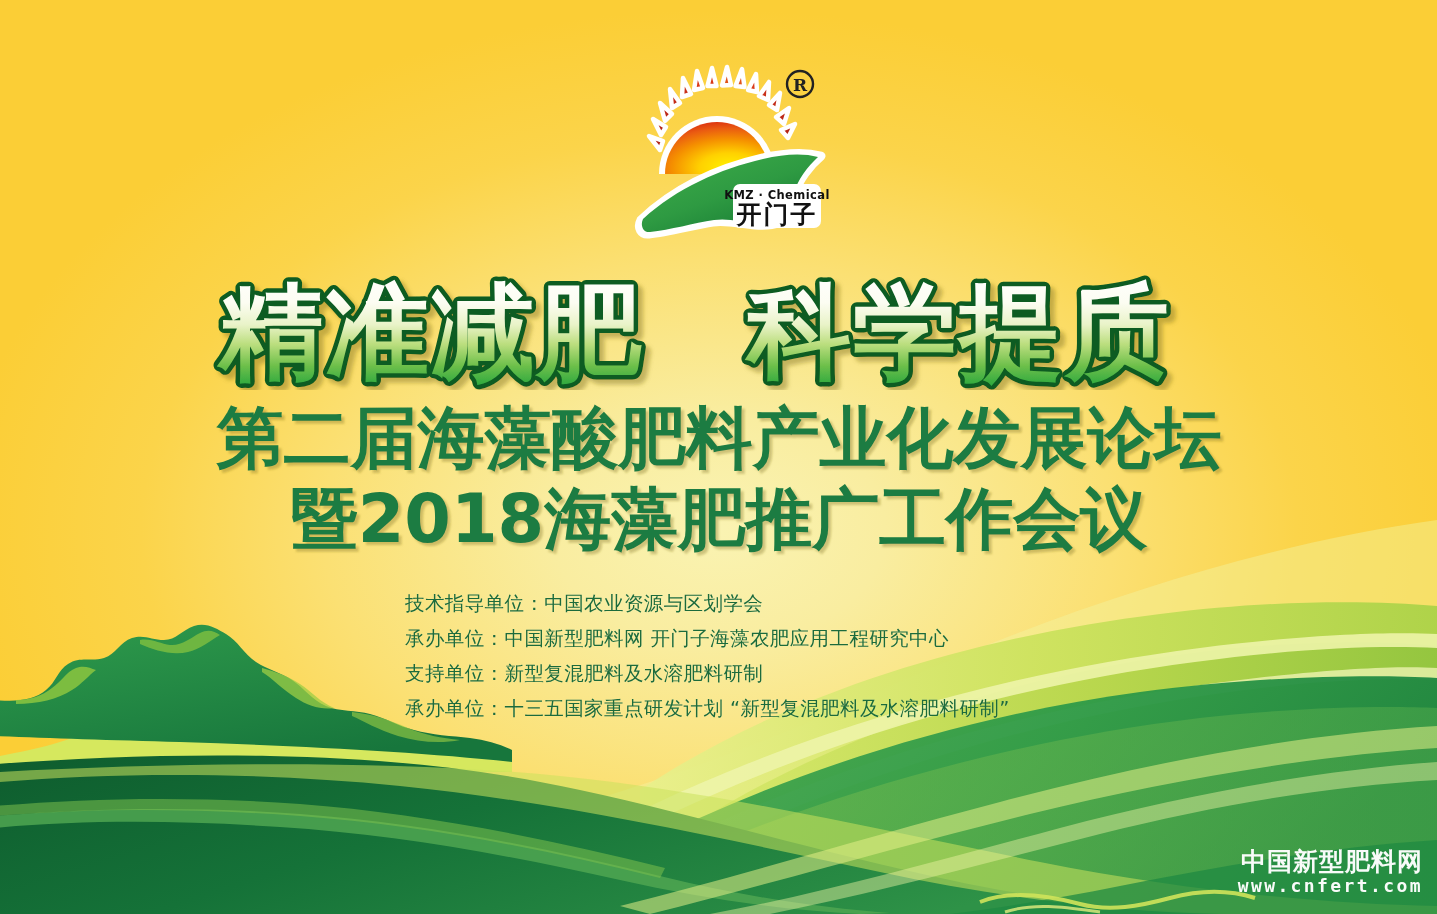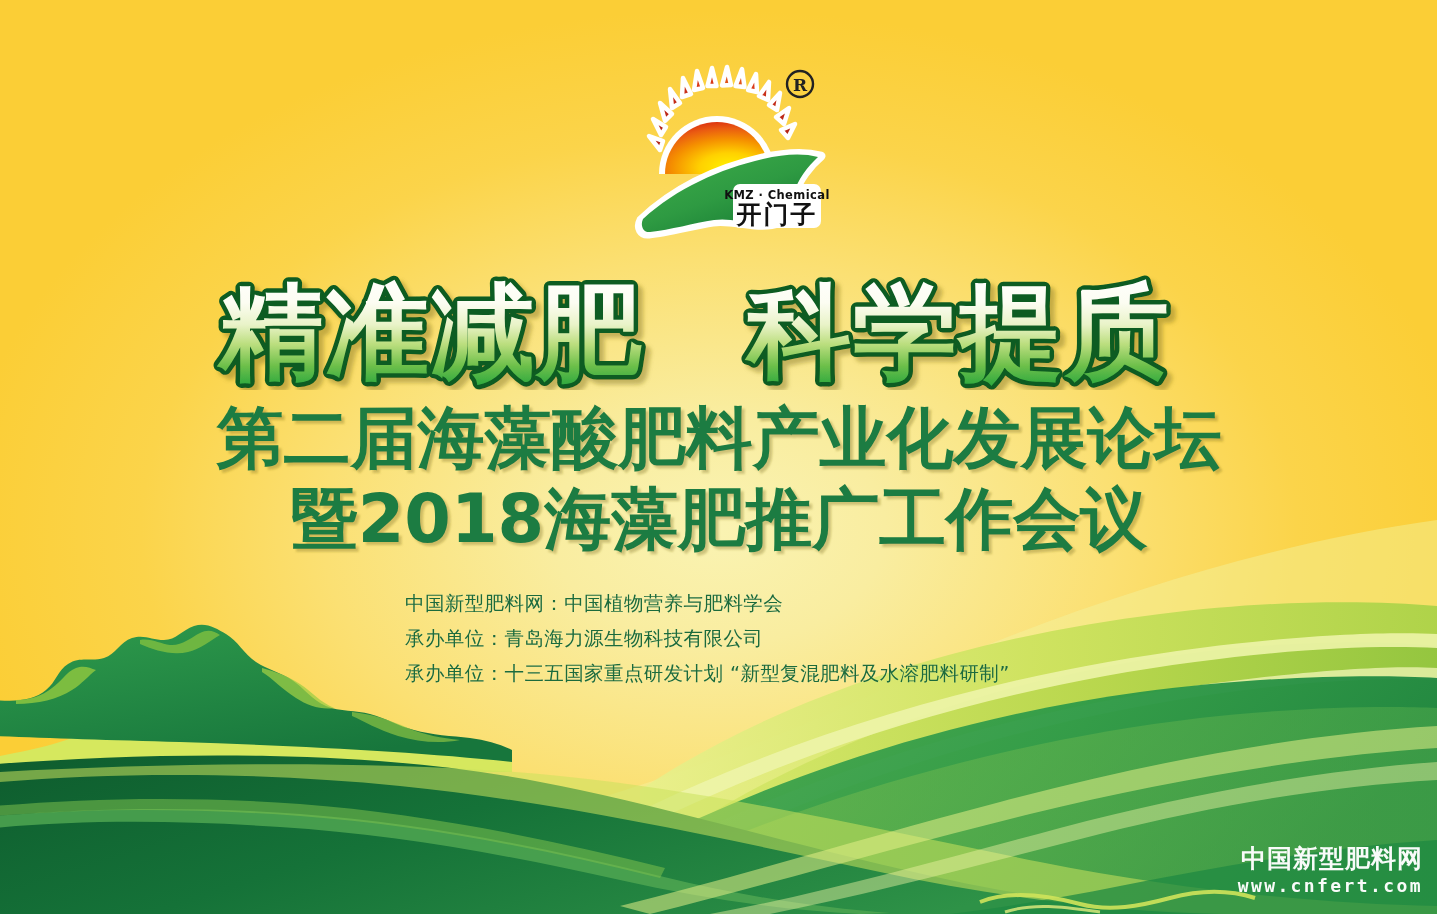--- a/index.html
+++ b/index.html
@@ -74,21 +74,21 @@
     right:14px;
     bottom:18px;
     text-align:right;
     color:#ffffff;
     line-height:1.05;
   }
   #wm-cn {
     font-size:25px;
     font-weight:bold;
     letter-spacing:1px;
-    font-family:Liberation Mono, monospace;
+    font-family:Liberation Sans, sans-serif;
     opacity:.97;
   }
   #wm-url {
     font-size:18px;
     font-weight:bold;
     letter-spacing:2.4px;
     font-family:"DejaVu Sans Mono","Liberation Mono",monospace;
     margin-top:3px;
     opacity:.97;
   }
@@ -301,22 +301,23 @@
       <defs>
         <filter id="shadowSub2" x="-8%" y="-10%" width="120%" height="135%">
           <feDropShadow dx="3" dy="3" stdDeviation="1.2" flood-color="#7A6A18" flood-opacity="0.34"></feDropShadow>
         </filter>
       </defs>
       <text x="530" y="62" text-anchor="middle" filter="url(#shadowSub2)" font-family="DejaVu Sans, Liberation Sans, sans-serif" font-size="67" font-weight="bold" letter-spacing="0" fill="#1E7B42">暨2018海藻肥推广工作会议</text>
     </svg>
   </div>
 
   <div id="info">
-    <div class="info-line">中国新型肥料网：中国植物营养与肥料学会</div>
-    <div class="info-line">承办单位：青岛海力源生物科技有限公司</div>
+    <div class="info-line">技术指导单位：中国农业资源与区划学会</div>
+    <div class="info-line">承办单位：中国新型肥料网   开门子海藻农肥应用工程研究中心</div>
+    <div class="info-line">支持单位：新型复混肥料及水溶肥料研制</div>
     <div class="info-line">承办单位：十三五国家重点研发计划 “新型复混肥料及水溶肥料研制”</div>
   </div>
 
   <div id="watermark">
     <div id="wm-cn">中国新型肥料网</div>
     <div id="wm-url">www.cnfert.com</div>
   </div>
 
 </div>
 

